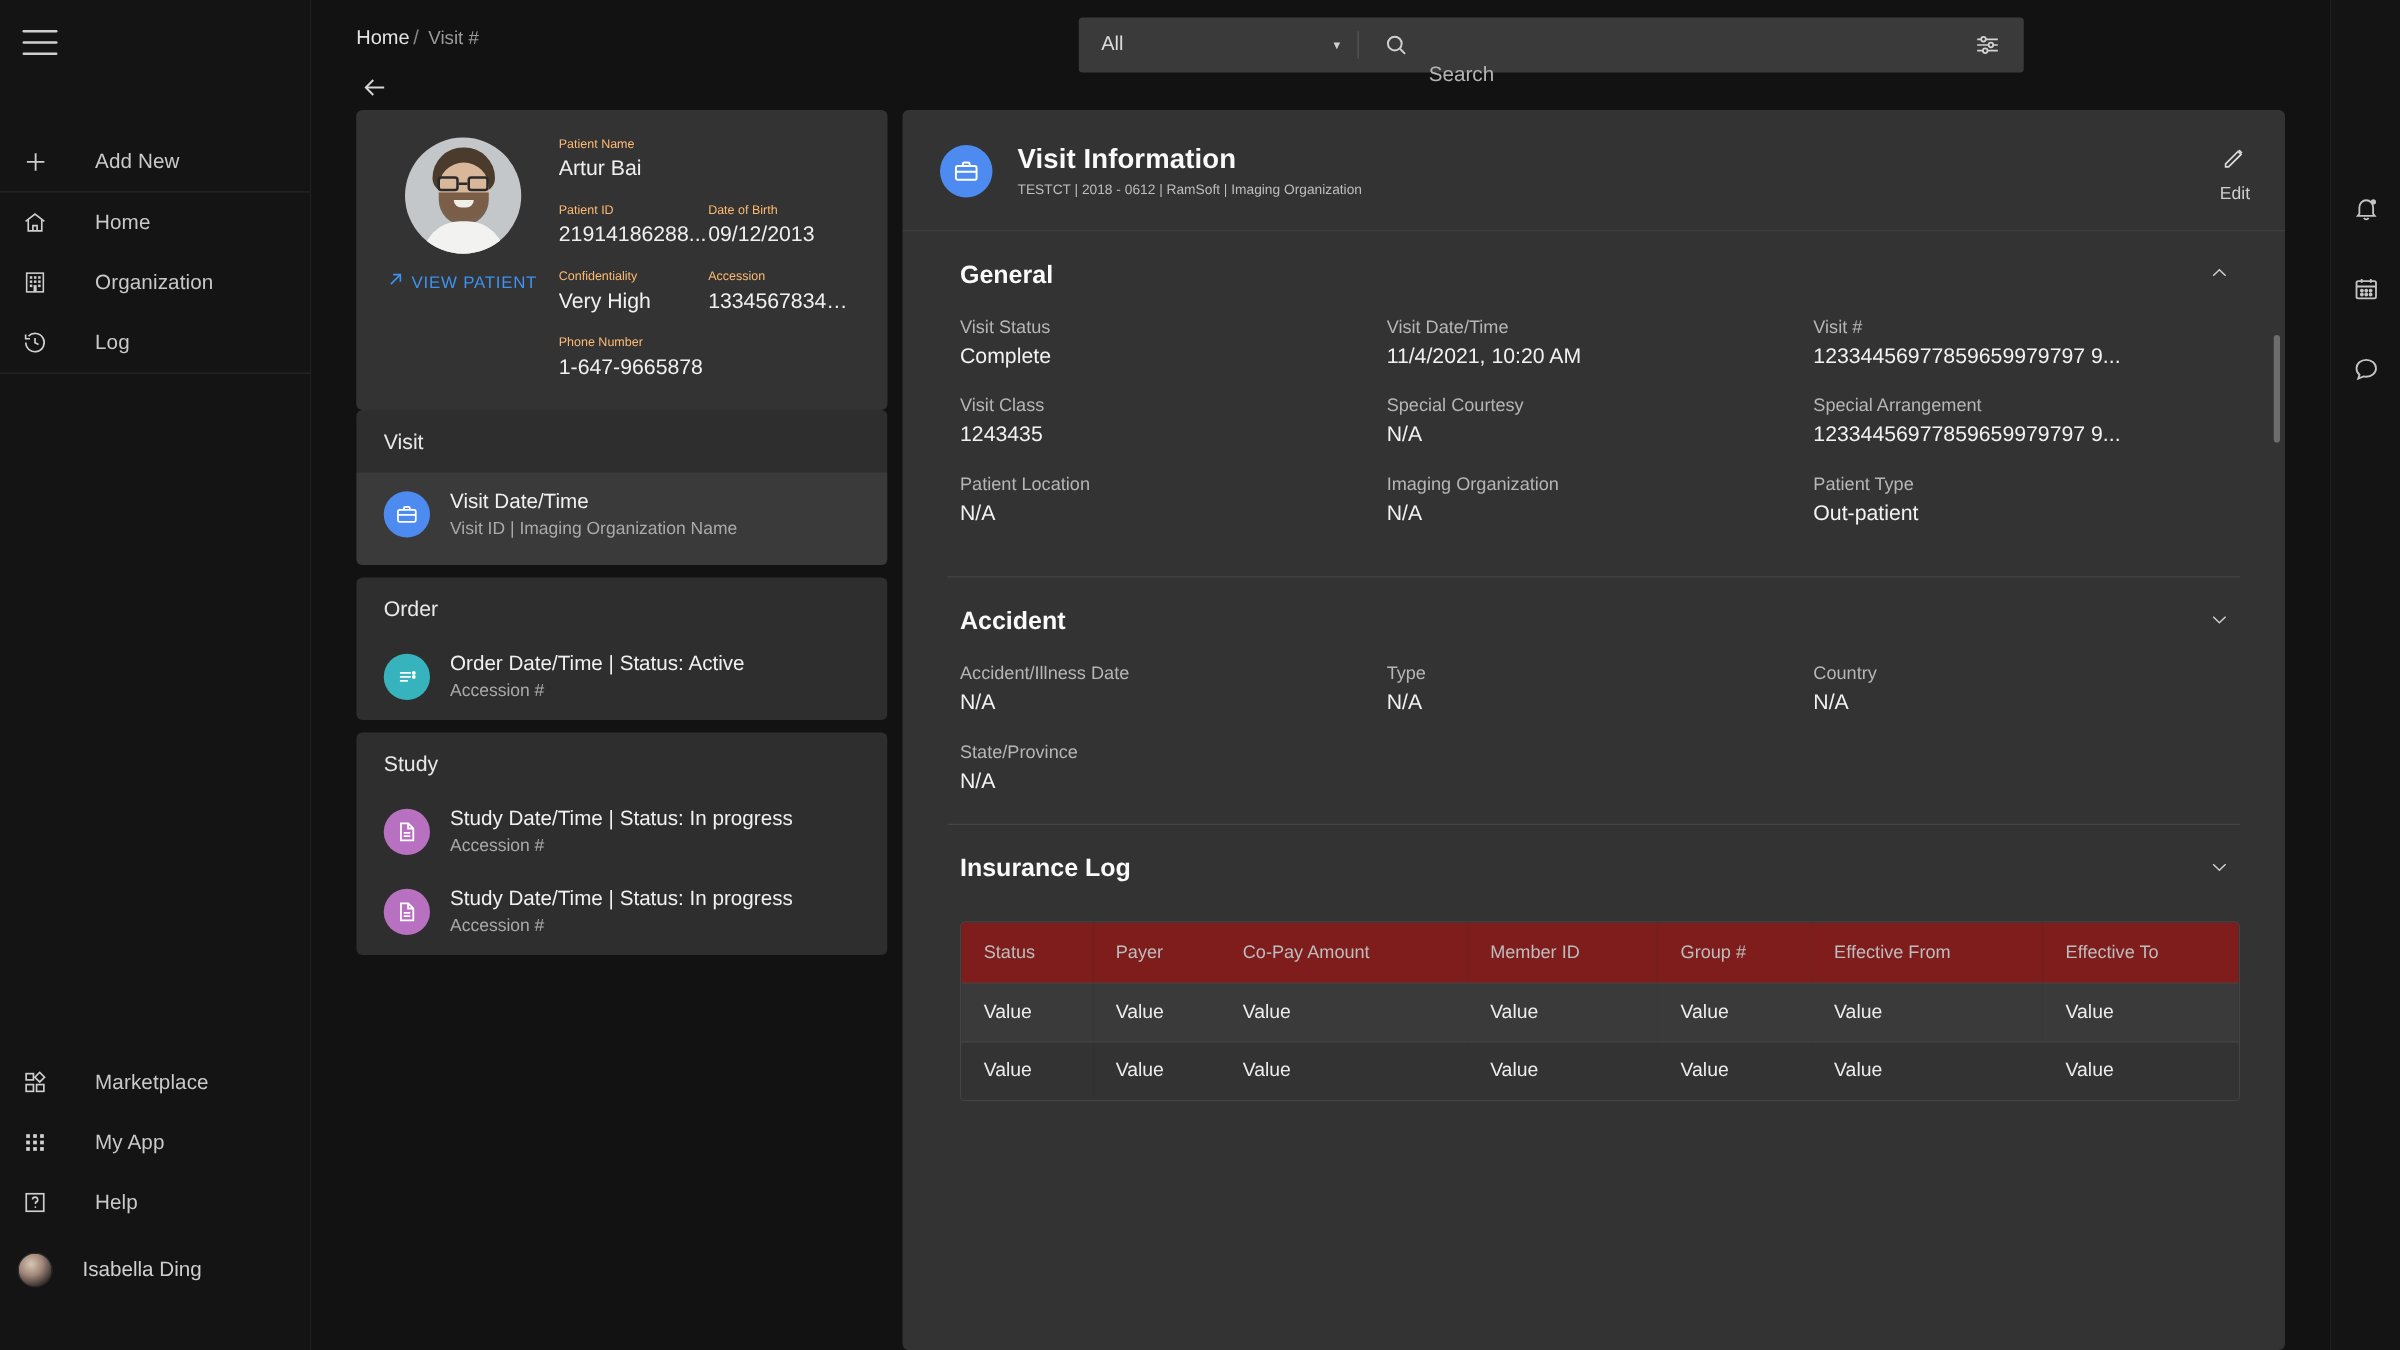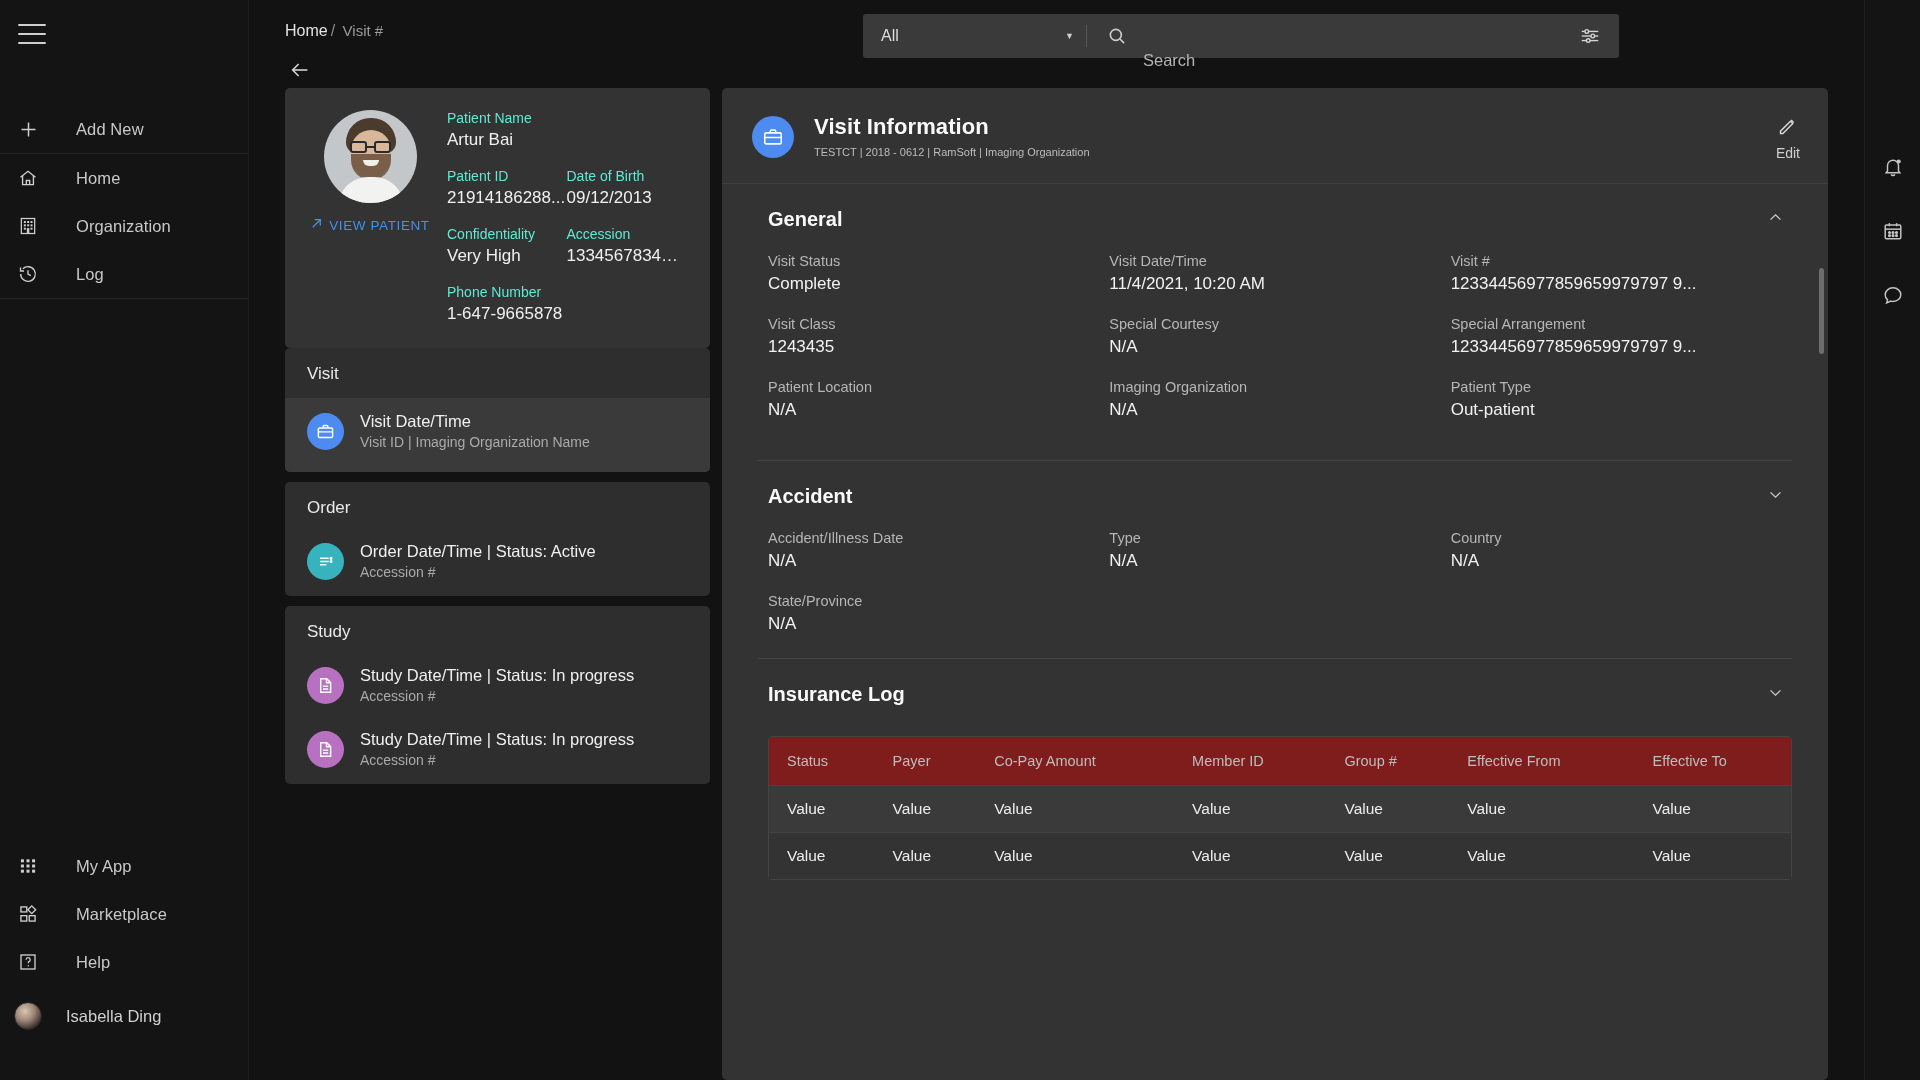--- a/index.html
+++ b/index.html
@@ -98,21 +98,21 @@
   .pc-photo .glassR { position: absolute; left: 50px; top: 31px; width: 17px; height: 12px; border: 2px solid #2a2a2a; border-radius: 3px; }
   .pc-photo .bridge { position: absolute; left: 43px; top: 36px; width: 7px; height: 2px; background: #2a2a2a; }
   .pc-photo .shirt { position: absolute; left: 14px; bottom: -4px; width: 66px; height: 30px; border-radius: 33px 33px 0 0; background: #f2f2f0; }
   .view-patient {
     margin-top: 14px; display: flex; align-items: center; gap: 6px; color: #3d93f0;
     font-size: 13.5px; letter-spacing: .6px; cursor: pointer; text-transform: uppercase;
   }
   .pc-right { flex: 1 1 auto; padding-left: 16px; }
   .pc-grid { display: flex; flex-wrap: wrap; }
   .fld { margin-bottom: 18px; }
-  .fld .k { font-size: 14px; color: #5eead4; margin-bottom: 4px; }
+  .fld .k { font-size: 10px; color: #fdba74; margin-bottom: 4px; }
   .fld .v { font-size: 17px; color: #f0f0f0; white-space: nowrap; overflow: hidden; text-overflow: ellipsis; }
   .pc-w-full { width: 100%; }
   .pc-w-half { width: 50%; }
 
   .related-title { margin: 30px 0 12px 2px; font-size: 17.5px; color: #e6e6e6; }
   .rel-scroll { flex: 1 1 auto; overflow: hidden; display: flex; flex-direction: column; gap: 10px; }
   .rel-group { background: #2e2e2e; border-radius: 5px; overflow: hidden; }
   .rel-group-title { padding: 16px 22px 14px 22px; font-size: 17px; color: #e9e9e9; }
   .rel-row { display: flex; align-items: center; gap: 16px; padding: 10px 22px 16px 22px; cursor: pointer; }
   .rel-row.first { background: #3a3a3a; padding-top: 14px; padding-bottom: 22px; }
@@ -226,44 +226,44 @@
         </span>
         <span class="lbl">Log</span>
       </div>
     </div>
 
     <div class="nav-flex"></div>
 
     <div class="nav-group no-border">
       <div class="nav-item">
         <span class="ico">
+          <svg width="20" height="20" viewBox="0 0 24 24" fill="none" stroke="currentColor" stroke-width="1.6">
+              <rect x="3.5" y="3.5" width="7" height="6"></rect>
+              <rect x="3.5" y="14" width="7" height="6.5"></rect>
+              <rect x="13.5" y="14" width="7" height="6.5"></rect>
+              <rect x="13.2" y="3.6" width="6.6" height="6.6" transform="rotate(45 16.5 6.9)"></rect>
+            </svg>
+        </span>
+        <span class="lbl">Marketplace</span>
+      </div>
+      <div class="nav-item">
+        <span class="ico">
           <svg width="20" height="20" viewBox="0 0 24 24" fill="currentColor">
               <rect x="3.5" y="4" width="3.6" height="3.6"></rect>
               <rect x="10.2" y="4" width="3.6" height="3.6"></rect>
               <rect x="16.9" y="4" width="3.6" height="3.6"></rect>
               <rect x="3.5" y="10.2" width="3.6" height="3.6"></rect>
               <rect x="10.2" y="10.2" width="3.6" height="3.6"></rect>
               <rect x="16.9" y="10.2" width="3.6" height="3.6"></rect>
               <rect x="3.5" y="16.4" width="3.6" height="3.6"></rect>
               <rect x="10.2" y="16.4" width="3.6" height="3.6"></rect>
               <rect x="16.9" y="16.4" width="3.6" height="3.6"></rect>
             </svg>
         </span>
         <span class="lbl">My App</span>
-      </div>
-      <div class="nav-item">
-        <span class="ico">
-          <svg width="20" height="20" viewBox="0 0 24 24" fill="none" stroke="currentColor" stroke-width="1.6">
-              <rect x="3.5" y="3.5" width="7" height="6"></rect>
-              <rect x="3.5" y="14" width="7" height="6.5"></rect>
-              <rect x="13.5" y="14" width="7" height="6.5"></rect>
-              <rect x="13.2" y="3.6" width="6.6" height="6.6" transform="rotate(45 16.5 6.9)"></rect>
-            </svg>
-        </span>
-        <span class="lbl">Marketplace</span>
       </div>
       <div class="nav-item">
         <span class="ico">
           <svg width="20" height="20" viewBox="0 0 24 24" fill="none" stroke="currentColor" stroke-width="1.6">
               <rect x="3.6" y="3.6" width="16.8" height="16.8"></rect>
               <path d="M9.6 9.2a2.5 2.5 0 1 1 2.9 2.6v1.6" stroke-width="1.5"></path>
               <circle cx="12.4" cy="16.4" r=".9" fill="currentColor" stroke="none"></circle>
             </svg>
         </span>
         <span class="lbl">Help</span>

